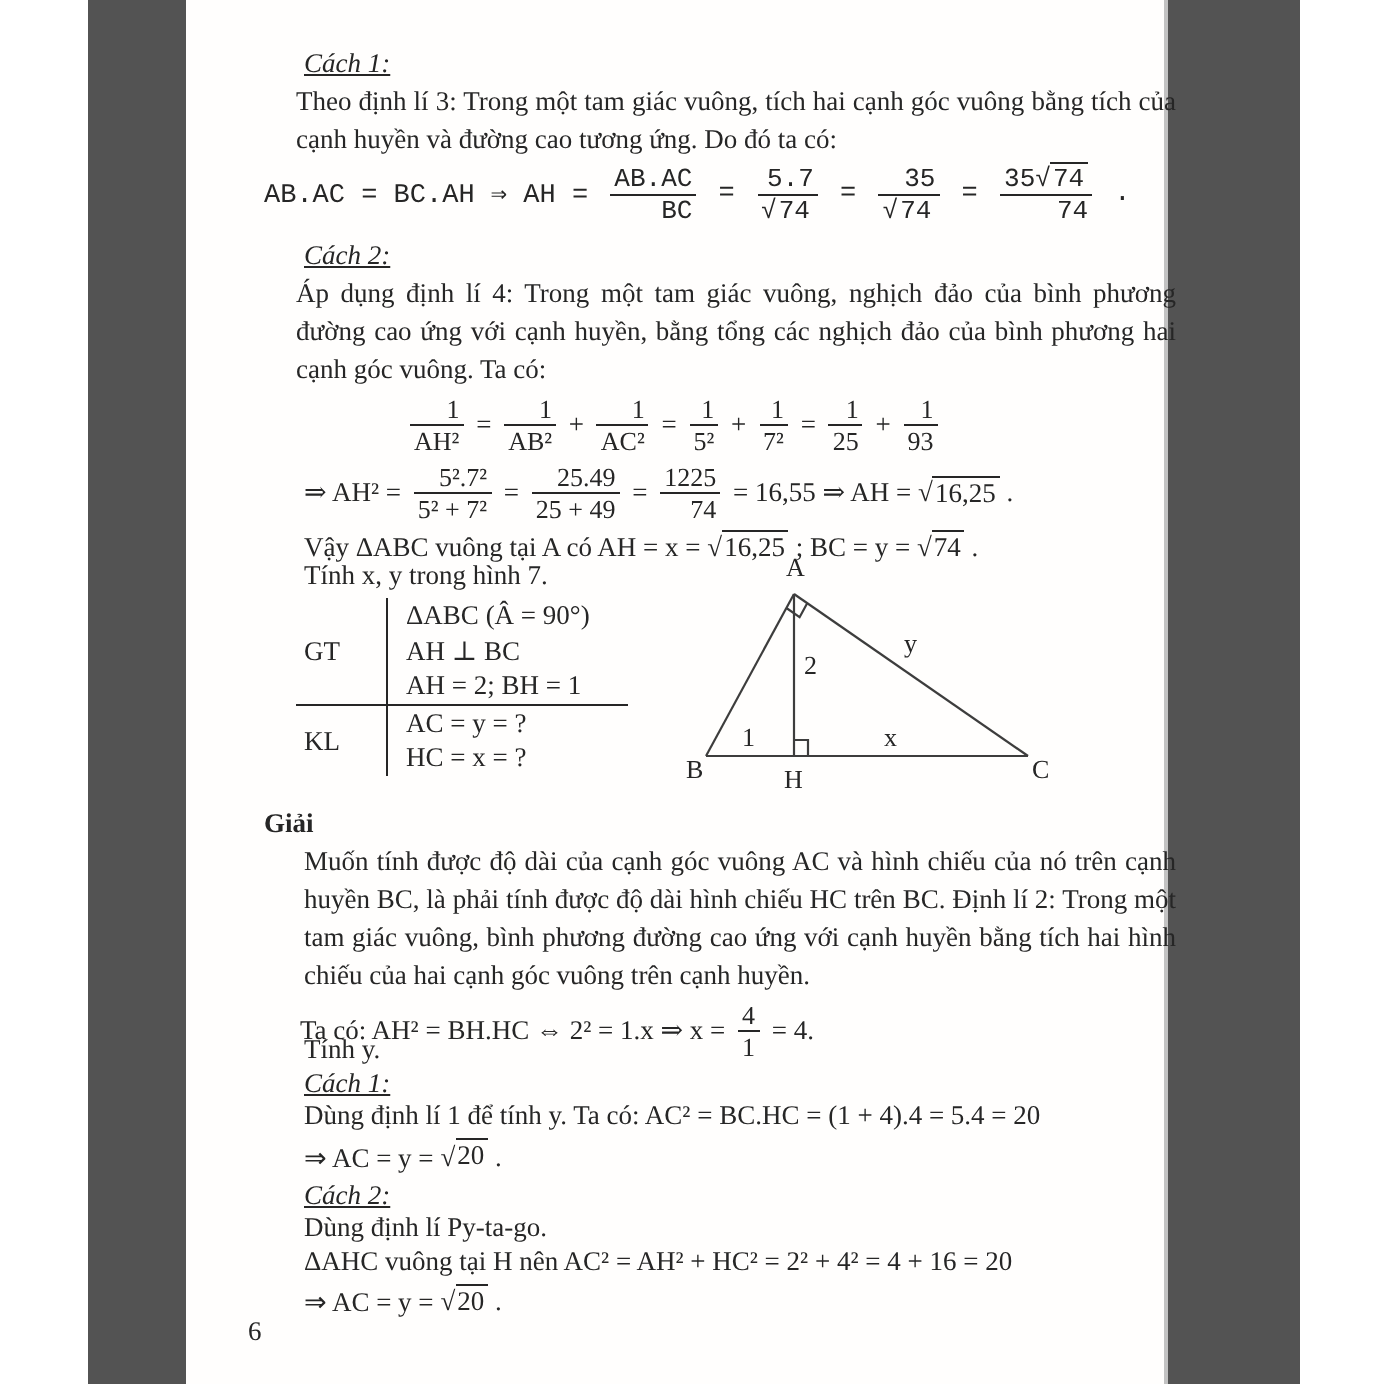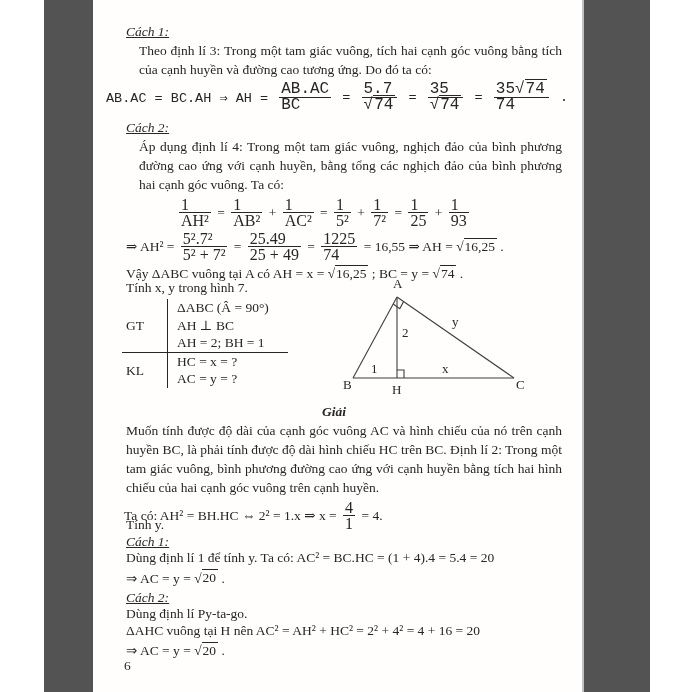--- a/index.html
+++ b/index.html
@@ -2,39 +2,39 @@
 <html><head>
 <meta charset="utf-8">
 <style>
   html,body{margin:0;padding:0;}
   .stage{position:relative;width:692px;height:692px;background:#ffffff;overflow:hidden;
          font-family:"Liberation Serif","DejaVu Serif",serif;color:#262626;}
   .side-bar{position:absolute;top:0;height:692px;background:#535353;}
   .bar-left{left:44px;width:49px;}
   .bar-right{left:582px;width:66px;border-left:2px solid #c2c2c2;}
   .page{position:absolute;left:93px;top:0;width:489px;height:692px;background:#fffefd;}
-  .sec{position:absolute;left:106px;width:456px;font-size:13.5px;line-height:19px;}
+  .sec{position:absolute;left:132px;width:456px;font-size:13.5px;line-height:19px;}
   .cach{font-style:italic;text-decoration:underline;margin-left:20px;}
-  .para{text-align:justify;margin-left:33px;}
+  .para{text-align:justify;margin-left:16px;}
   .plain{margin-left:20px;font-family:Liberation Serif, serif;}
   .bold{font-weight:bold;}
   .formula{white-space:nowrap;line-height:normal;margin-top:3px;margin-bottom:3px;}
   .formula>span{vertical-align:middle;}
-  .frac{display:inline-block;vertical-align:middle;text-align:left;margin:0 3px;font-size:16px;}
+  .frac{display:inline-block;vertical-align:middle;text-align:right;margin:0 3px;font-size:13px;}
   .frac .num{display:block;border-bottom:1px solid #262626;padding:0 2px;line-height:15px;}
   .frac .den{display:block;padding:0 2px;line-height:15px;}
   .sq{white-space:nowrap;}
   .sq .bar{border-top:1px solid #262626;padding:0 2px 0 1px;}
   .gtkl{margin-left:20px;width:172px;margin-top:2px;}
   .gtkl .row-sec{display:flex;}
   .gtkl .lab{width:41px;text-align:left;align-self:center;}
   .gtkl .rows{border-left:1.3px solid #262626;padding-left:9px;flex:1;}
   .gtkl .rows div{line-height:17.5px;white-space:nowrap;}
   .gtkl .hline{border-top:1.3px solid #262626;height:0;margin-left:-4px;width:166px;}
-  .giai{text-align:center;font-weight:bold;font-style:italic;}
+  .giai{font-weight:bold;}
   .fig{position:absolute;left:338px;top:276px;}
   .fig text{font-size:13px;fill:#262626;font-family:"Liberation Serif","DejaVu Serif",serif;}
   .pagenum{position:absolute;left:124px;top:658px;font-size:13.5px;}
 </style>
 </head>
 <body>
 
 <div class="stage">
   <div class="side-bar bar-left"></div>
   <div class="side-bar bar-right"></div>
@@ -103,22 +103,22 @@
         <div class="rows">
           <div>ΔABC (Â = 90°)</div>
           <div>AH ⊥ BC</div>
           <div>AH = 2; BH = 1</div>
         </div>
       </div>
       <div class="hline"></div>
       <div class="row-sec">
         <div class="lab">KL</div>
         <div class="rows">
+          <div>AC = y = ?</div>
           <div>HC = x = ?</div>
-          <div>AC = y = ?</div>
         </div>
       </div>
     </div>
   </div>
 
   <svg class="fig" width="200" height="128" viewBox="0 0 200 128">
     <g stroke="#3d3d3d" stroke-width="1.1" fill="none">
       <line x1="59" y1="21" x2="15" y2="102"></line>
       <line x1="59" y1="21" x2="176" y2="102"></line>
       <line x1="15" y1="102" x2="176" y2="102"></line>

